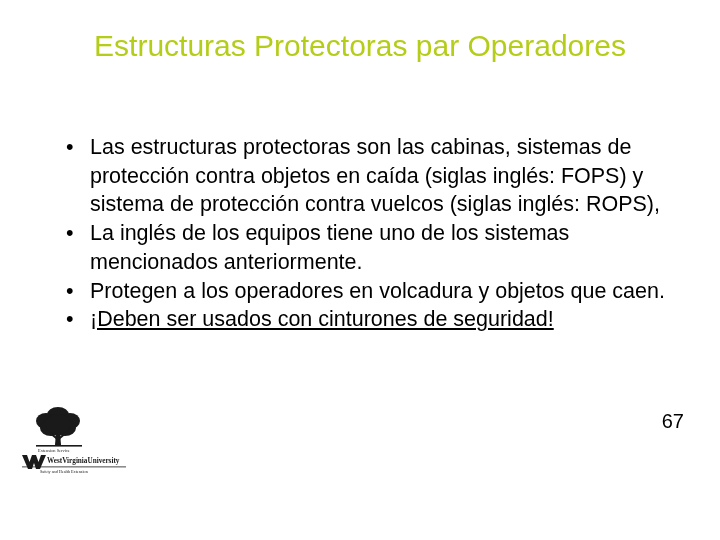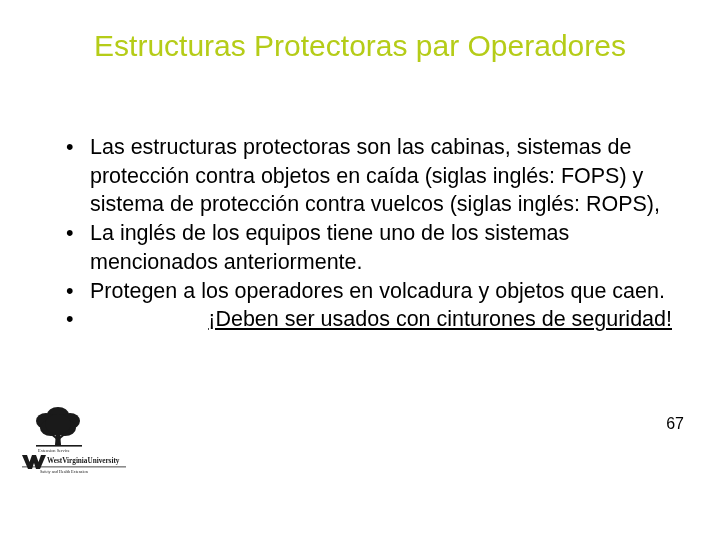--- a/index.html
+++ b/index.html
@@ -58,27 +58,26 @@
     top: 0;
     font-size: 21.5px;
     line-height: 28.7px;
   }
   ul.bullets > li .bullet-text {
     display: block;
   }
   li.underlined .bullet-text {
     text-decoration: underline;
     text-underline-offset: 2px;
-    text-align: right;
   }
   .page-number {
     position: absolute;
     right: 36px;
     bottom: 42px;
-    font-size: 16px;
+    font-size: 20px;
     color: #000000;
     font-family: "Liberation Sans", sans-serif;
   }
   .logo {
     position: absolute;
     left: 18px;
     bottom: 0;
     width: 112px;
     height: 76px;
   }

